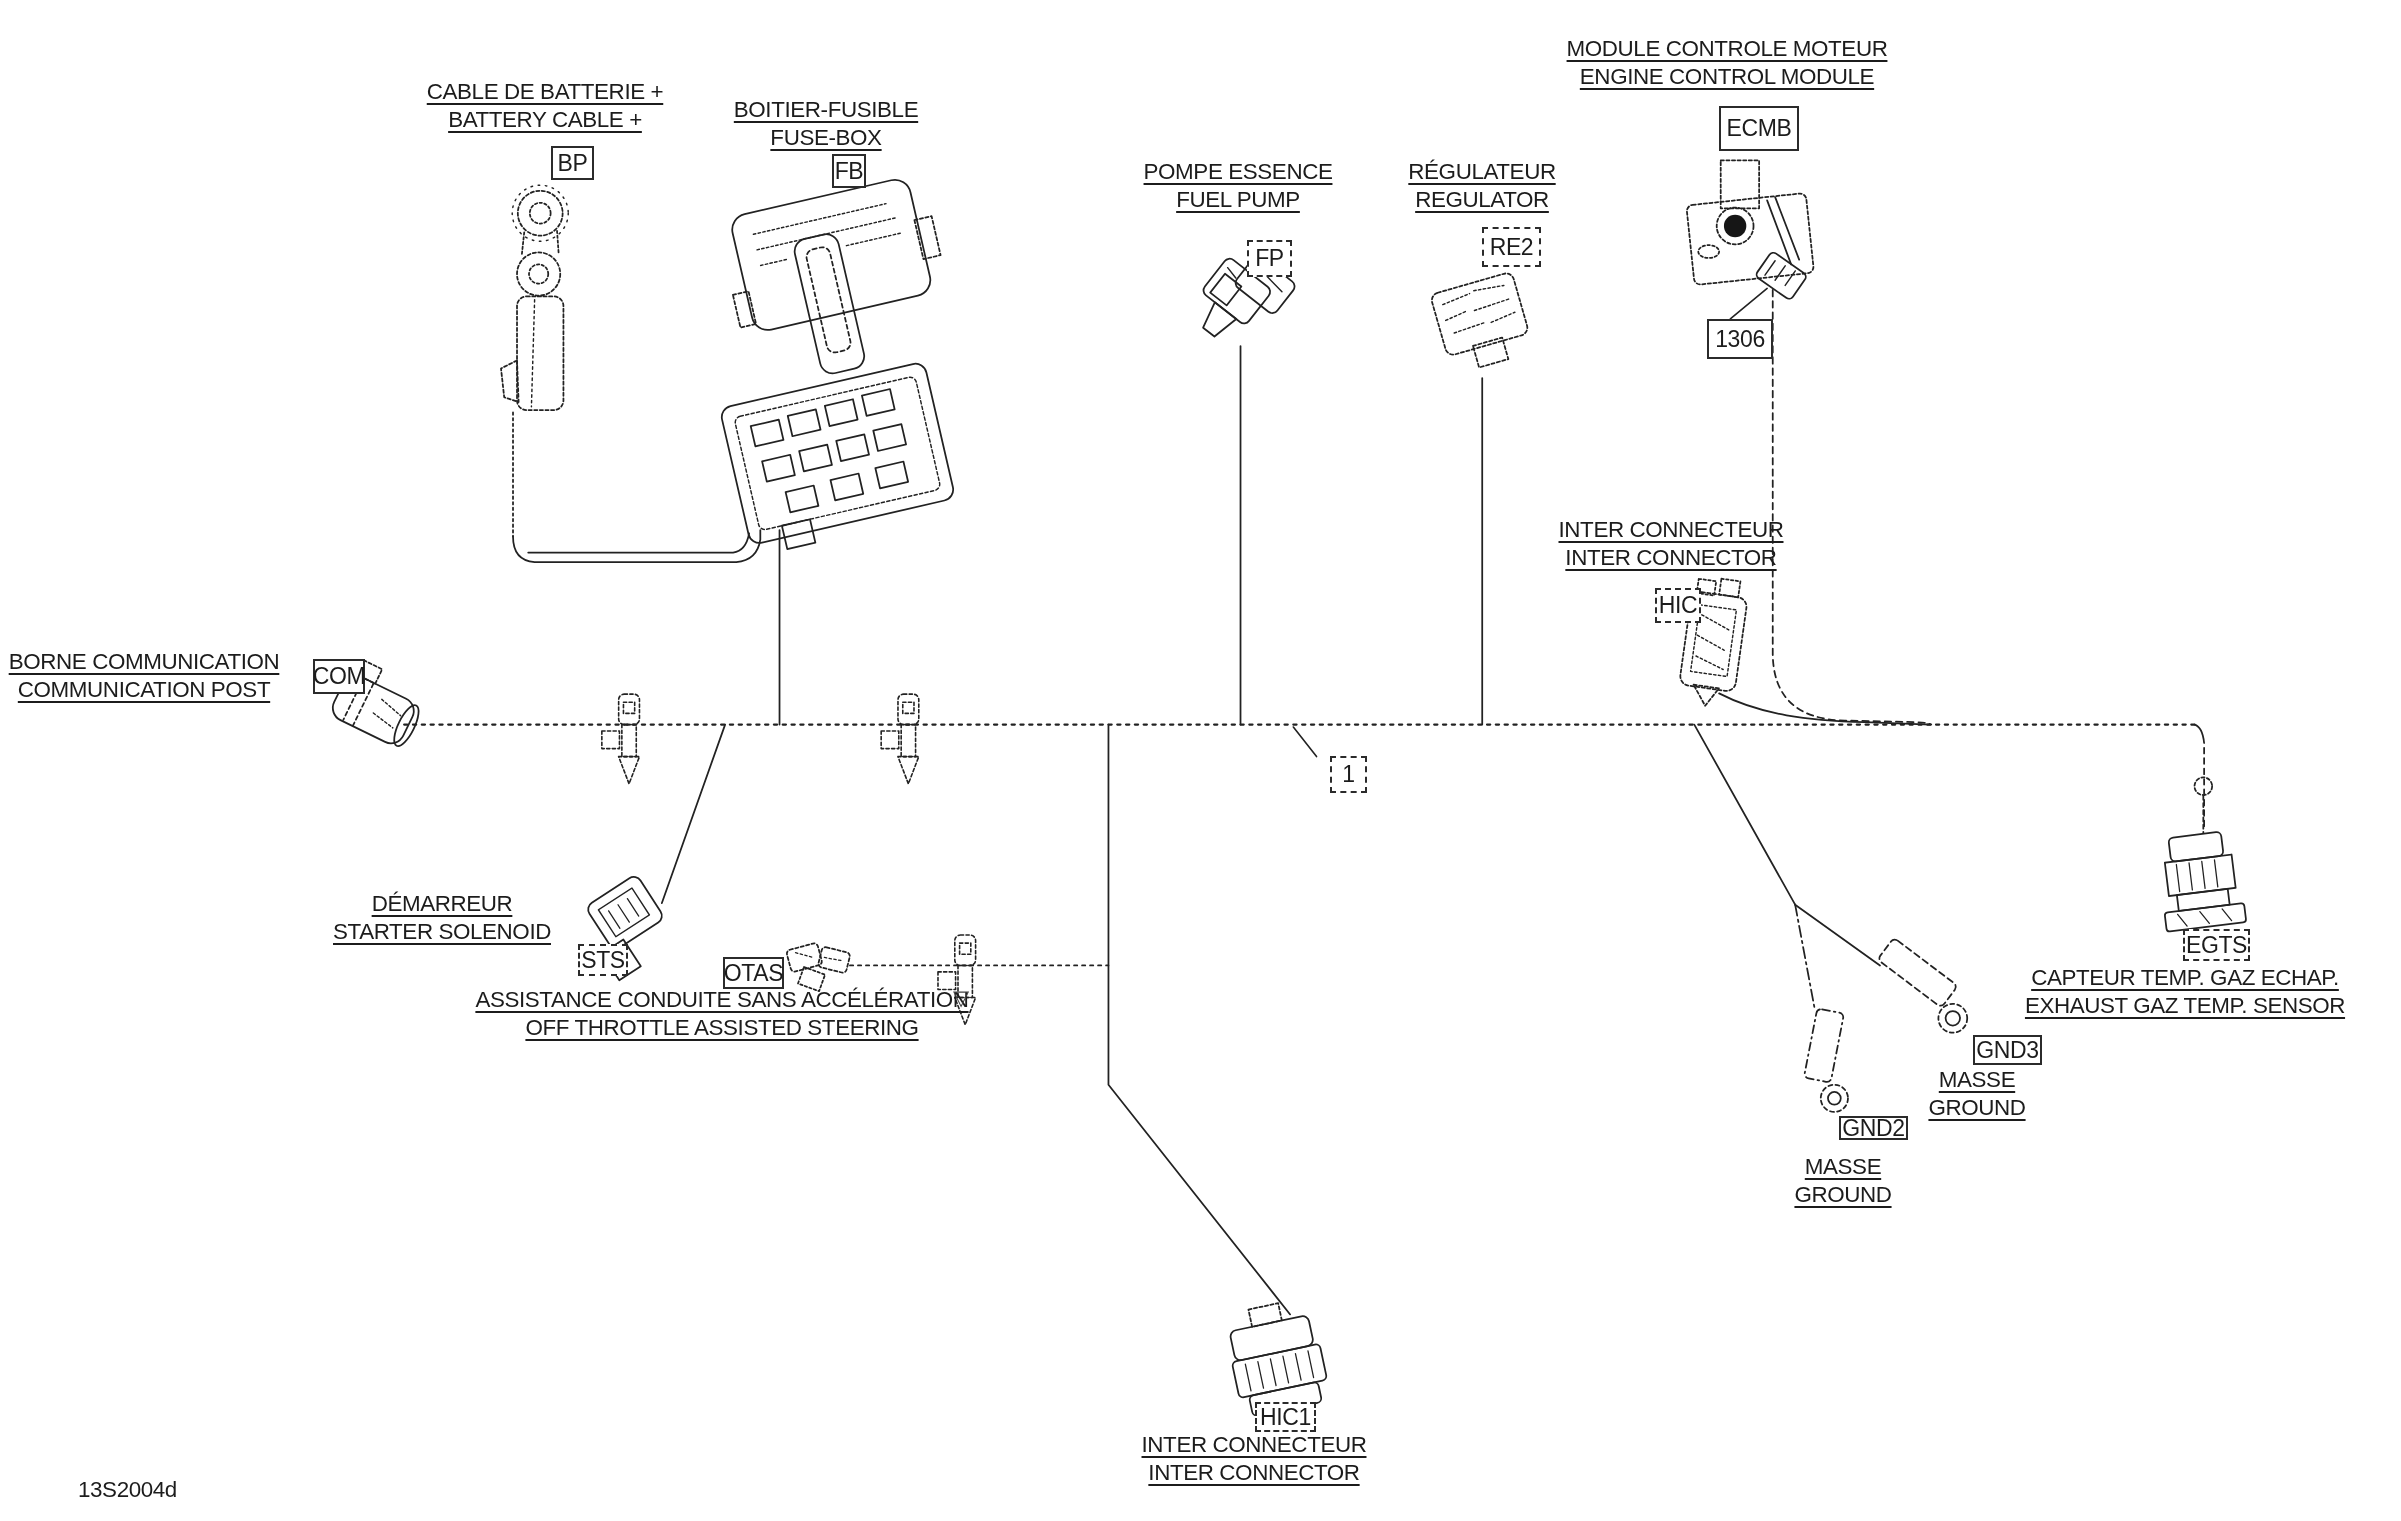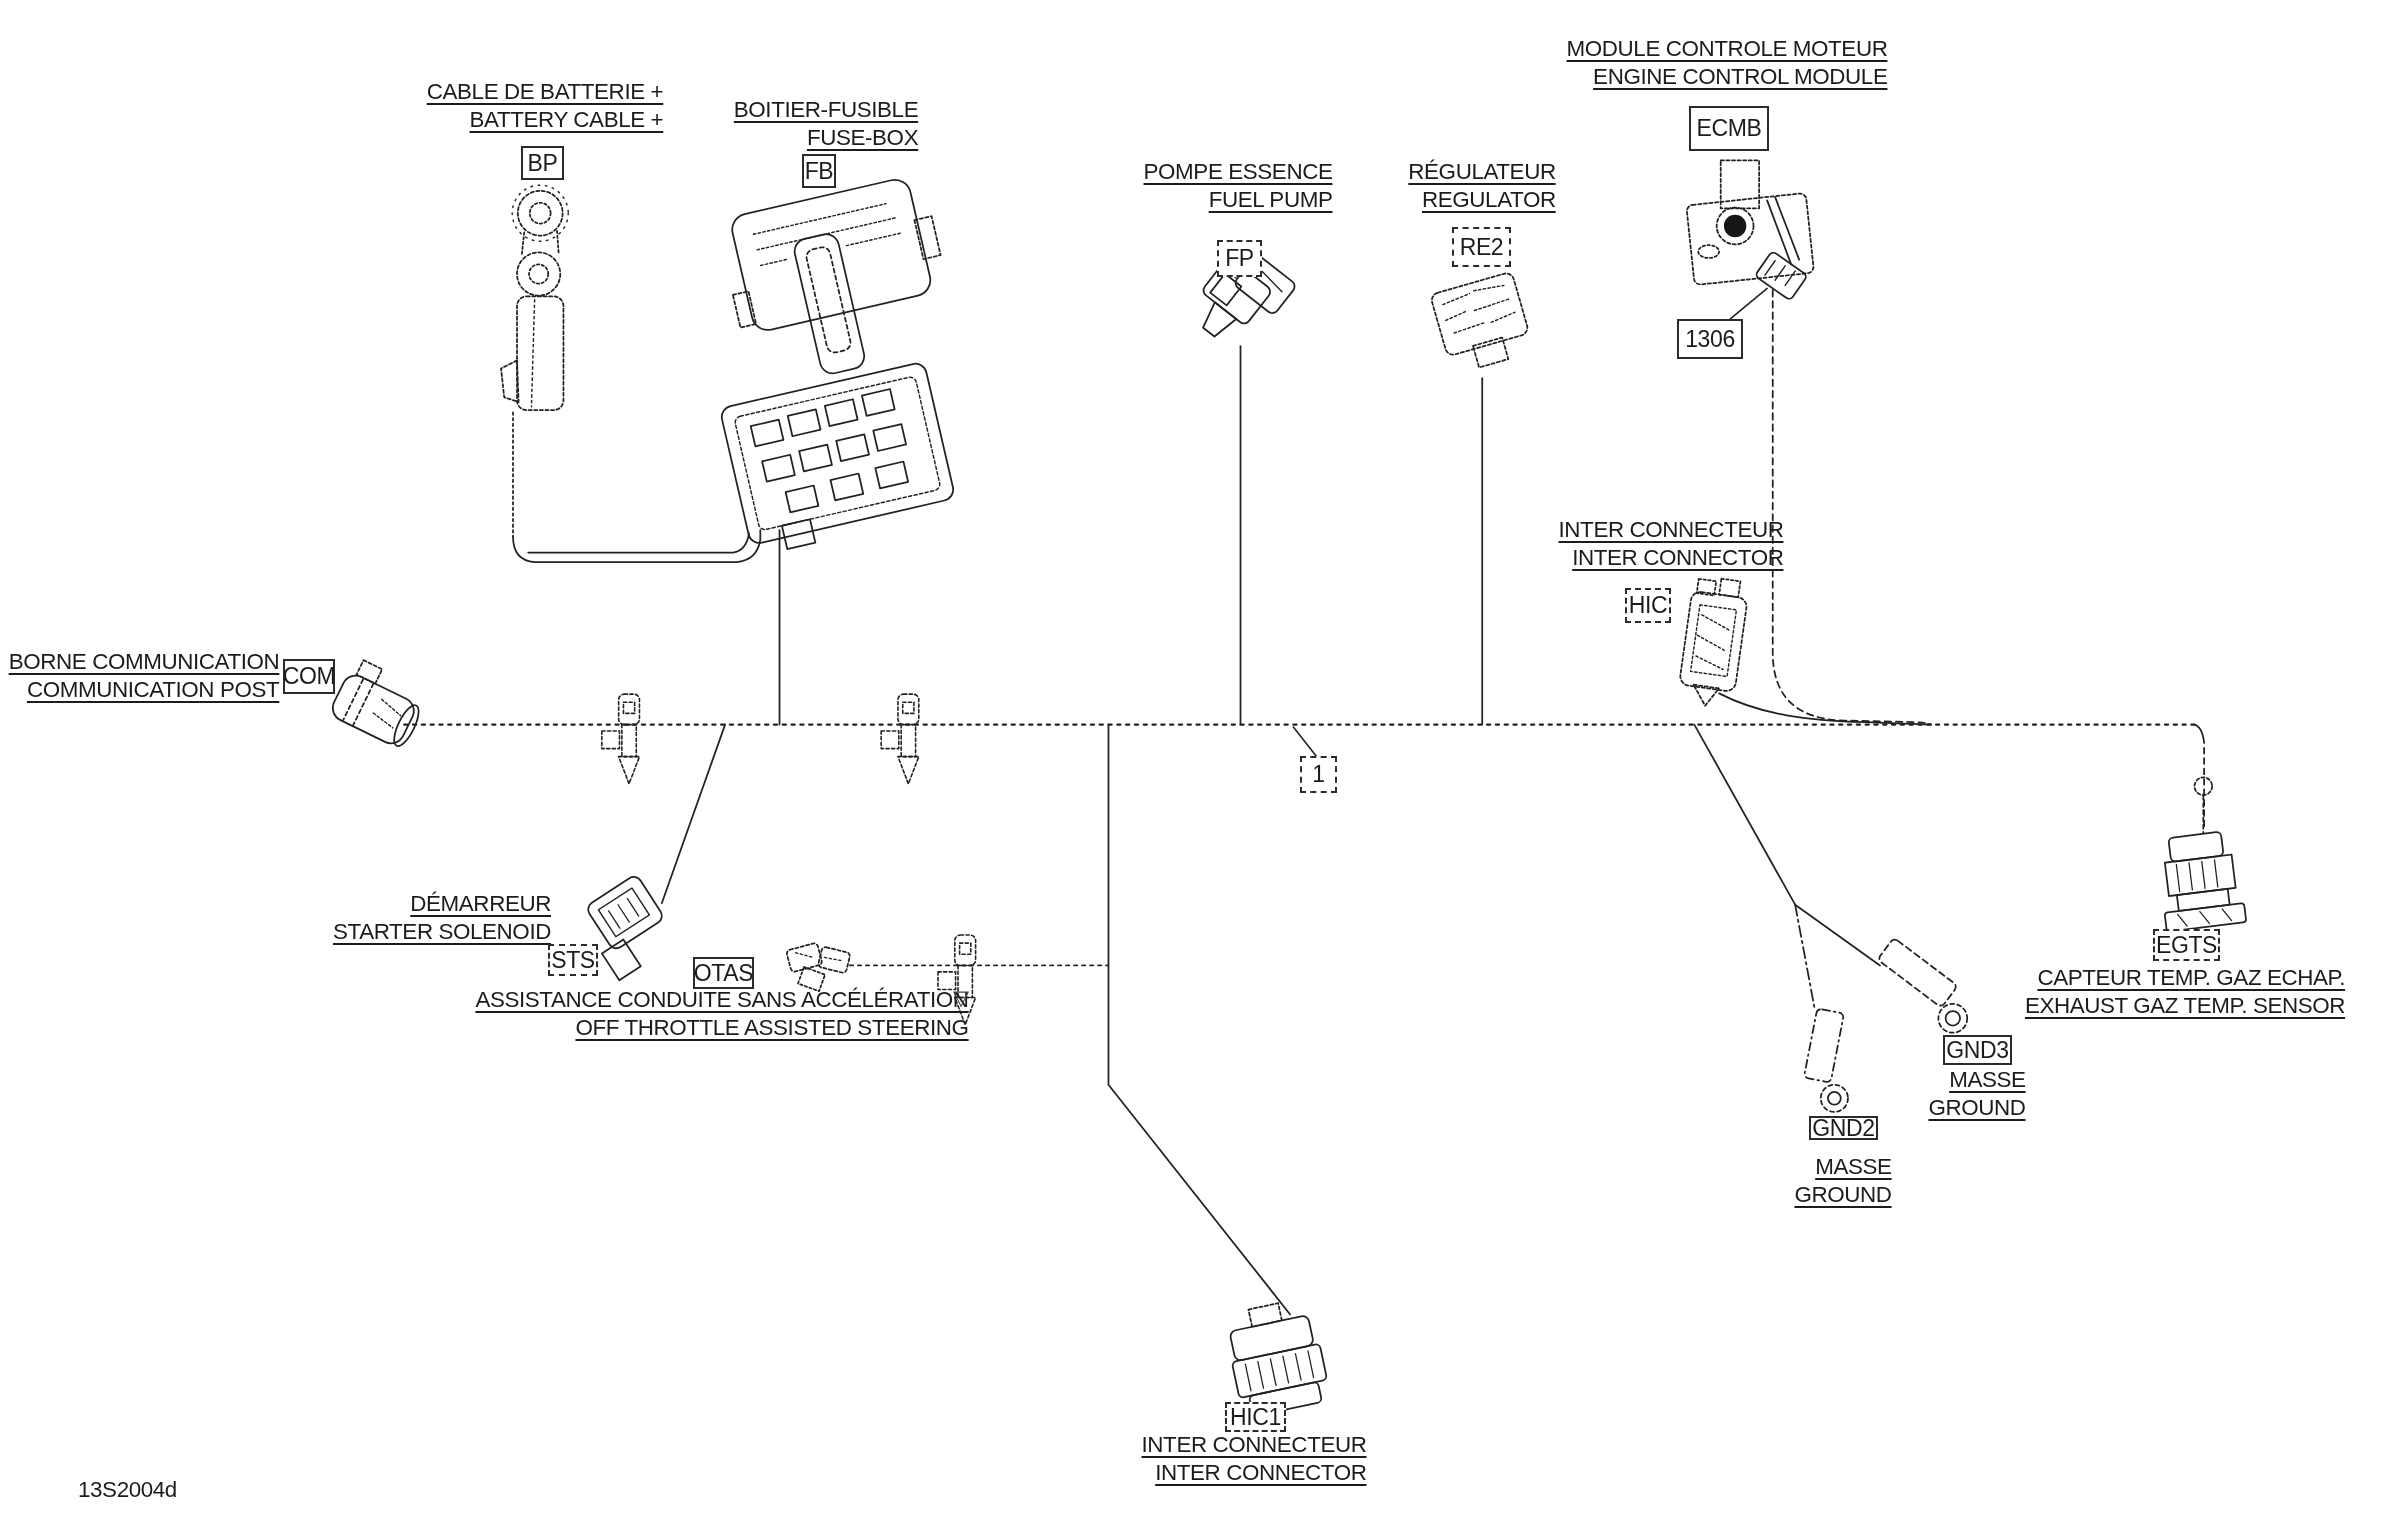--- a/index.html
+++ b/index.html
@@ -1,24 +1,24 @@
 <!DOCTYPE html>
 <html style="font-size:12.8px"><head>
 <meta charset="utf-8">
 <style>
   html,body{margin:0;padding:0;background:#ffffff;}
   .stage{position:relative;width:2401px;height:1522px;background:#fff;overflow:hidden;
          font-family:"Liberation Sans", sans-serif;color:#1c1c1c;}
   .stage svg{position:absolute;left:0;top:0;}
   .lbl{position:absolute;text-align:center;transform:translateX(-50%);
        font-size:22.4px;line-height:28px;white-space:nowrap;letter-spacing:-0.4px;}
-  .lbl .u{text-decoration:underline;text-decoration-thickness:1.6px;text-underline-offset:4px;text-align:right;}
+  .lbl .u{text-decoration:underline;text-decoration-thickness:1.6px;text-underline-offset:4px;}
   .code{position:absolute;border:2.1px solid #2b2b2b;background:#fff;display:flex;
         align-items:center;justify-content:center;font-size:23px;letter-spacing:-0.4px;
-        box-sizing:border-box;}
+        box-sizing:border-box;margin-left:30px;}
   .code.dashed{border-style:dashed;}
   .plain{position:absolute;font-size:22.4px;letter-spacing:-0.4px;margin-top:44px;}
   .marker{position:absolute;font-size:21px;color:#444;}
 </style>
 </head>
 <body>
 
 <div class="stage">
 
 <svg width="2401" height="1522" viewBox="0 0 3000 1901" fill="none" stroke="#222" stroke-width="2.2" stroke-linecap="round" stroke-linejoin="round">

